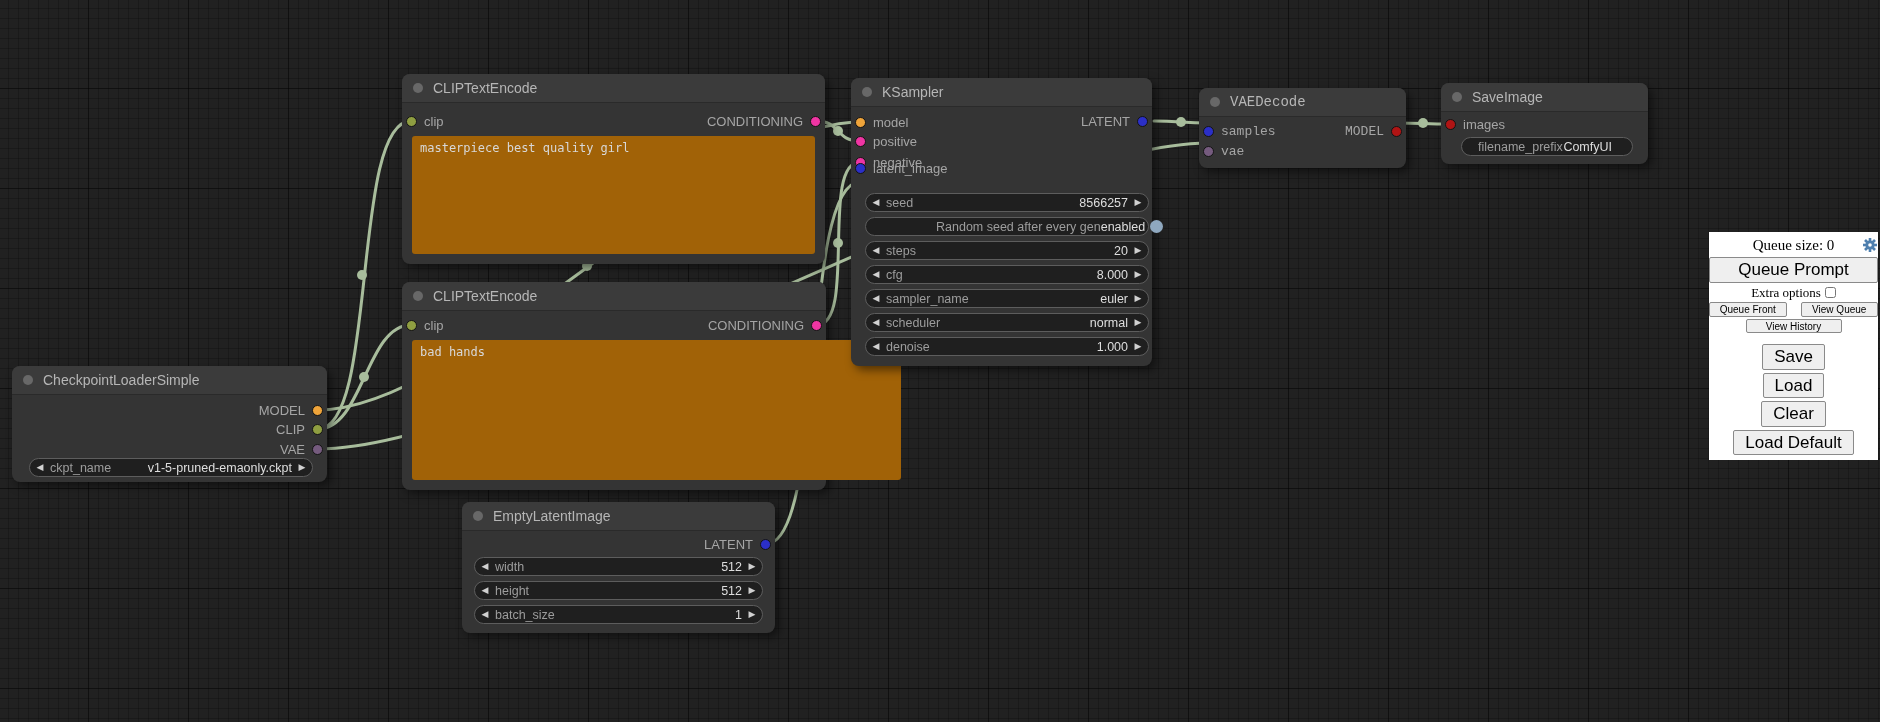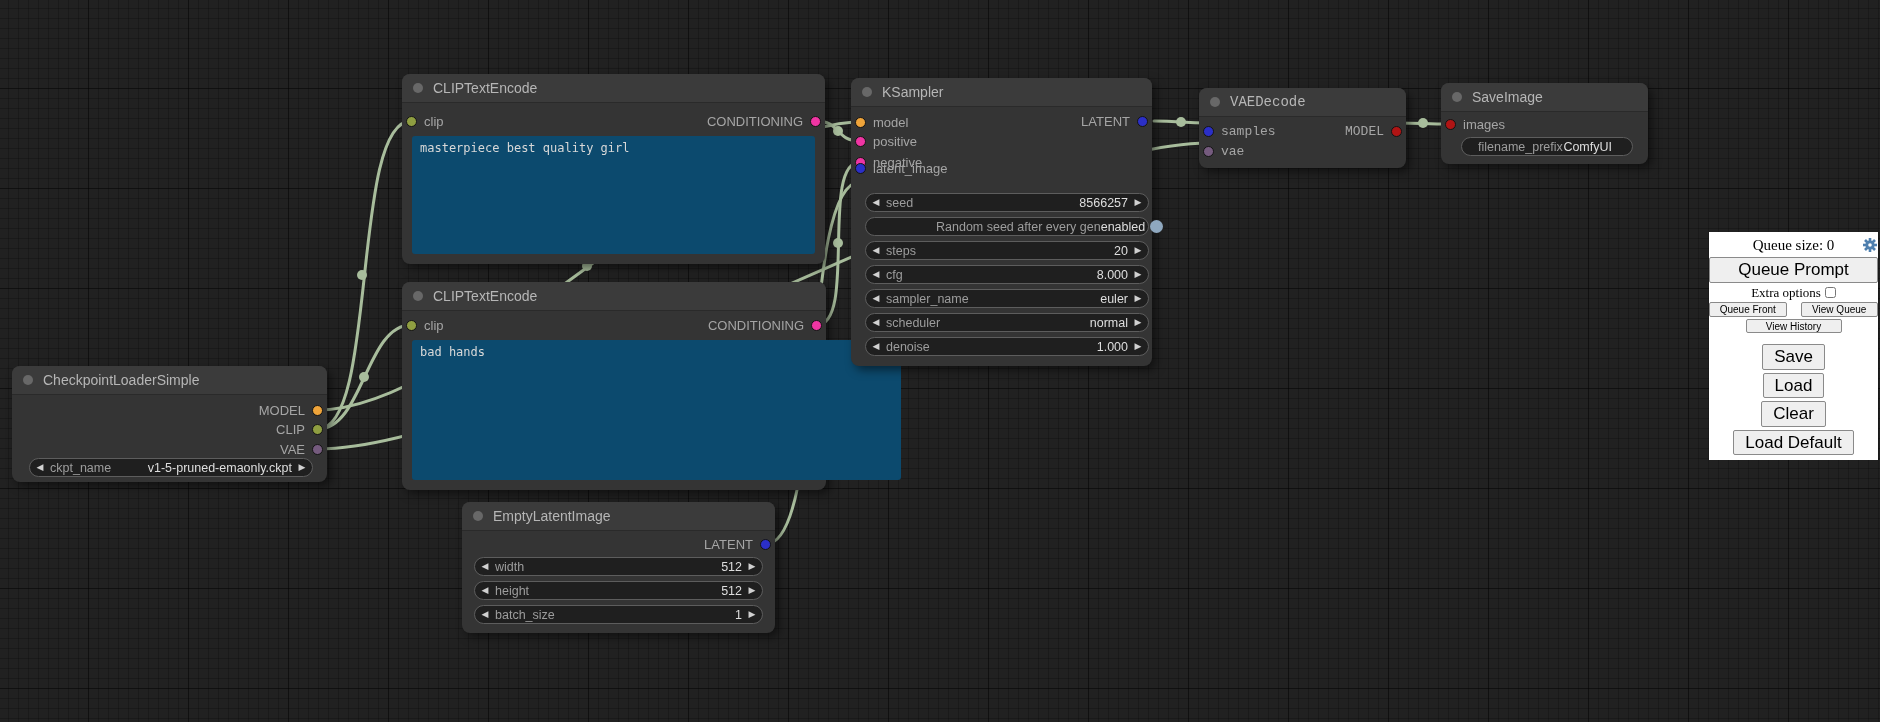--- a/index.html
+++ b/index.html
@@ -52,21 +52,21 @@
         box-sizing:border-box;white-space:nowrap;}
   .widget .arrow{width:20px;text-align:center;color:#d0d0d0;font-size:9px;
         line-height:17px;flex:0 0 auto;}
   .widget .wvalue{margin-left:auto;color:#dedede;}
   .widget .wvalue.pad{padding-right:12px;}
   .widget.noarrow{padding-left:16px;padding-right:8px;}
   .widget .toggle{width:13px;height:13px;border-radius:50%;
         background:var(--c-toggle);margin-left:5px;flex:0 0 auto;}
   .widget .centerlabel{margin-left:54px;}
 
-  .nodetext{position:absolute;background:#0c4a6e;border-radius:3px;
+  .nodetext{position:absolute;background:#a16207;border-radius:3px;
         color:#d8d8d8;font-family:"DejaVu Sans Mono",monospace;font-size:12px;
         padding:5px 8px;box-sizing:border-box;white-space:pre;overflow:hidden;}
 
   
   .qpanel{position:absolute;left:1709px;top:232px;width:169px;height:228px;
         background:#ffffff;color:#000;z-index:3;display:flex;
         flex-direction:column;align-items:center;padding:3px 0;
         box-sizing:border-box;font-family:"Liberation Serif",serif;}
   .qtitle-row{width:100%;position:relative;text-align:center;font-size:15px;
         height:20px;line-height:20px;}

